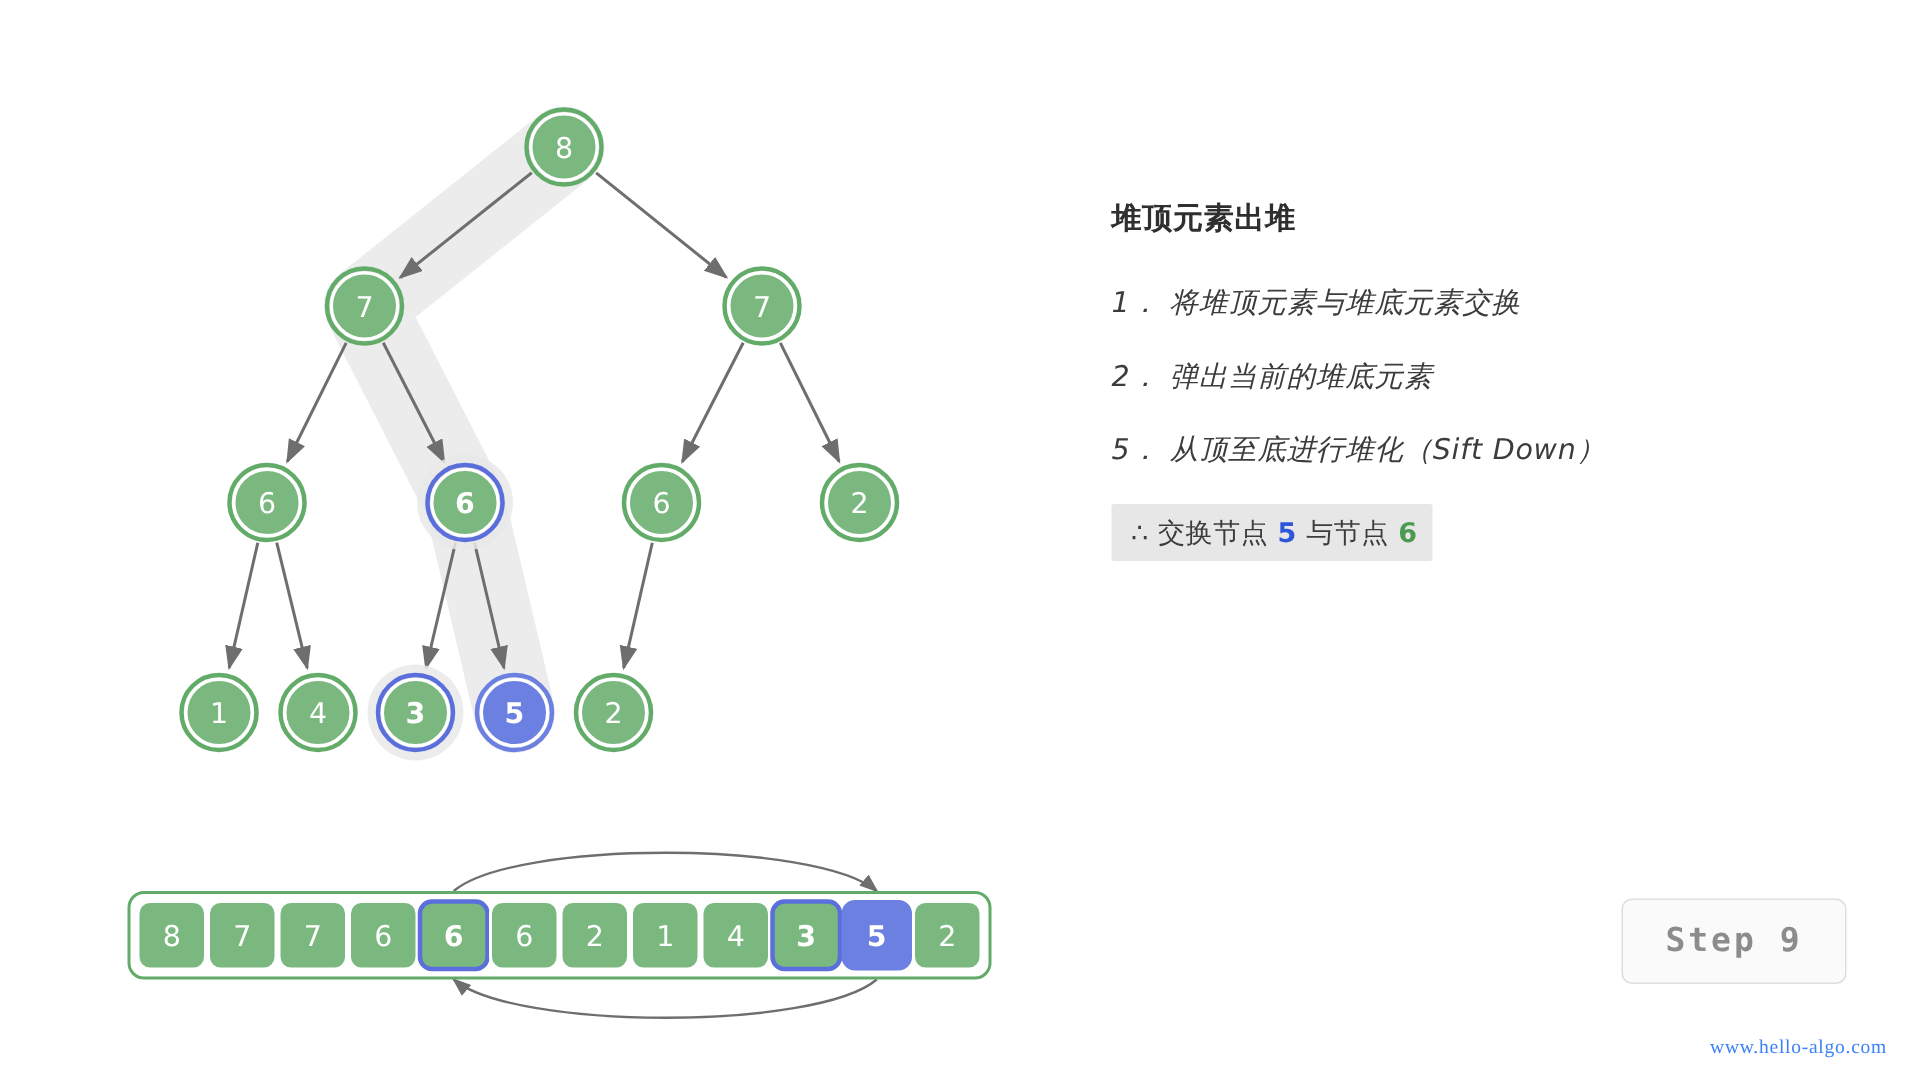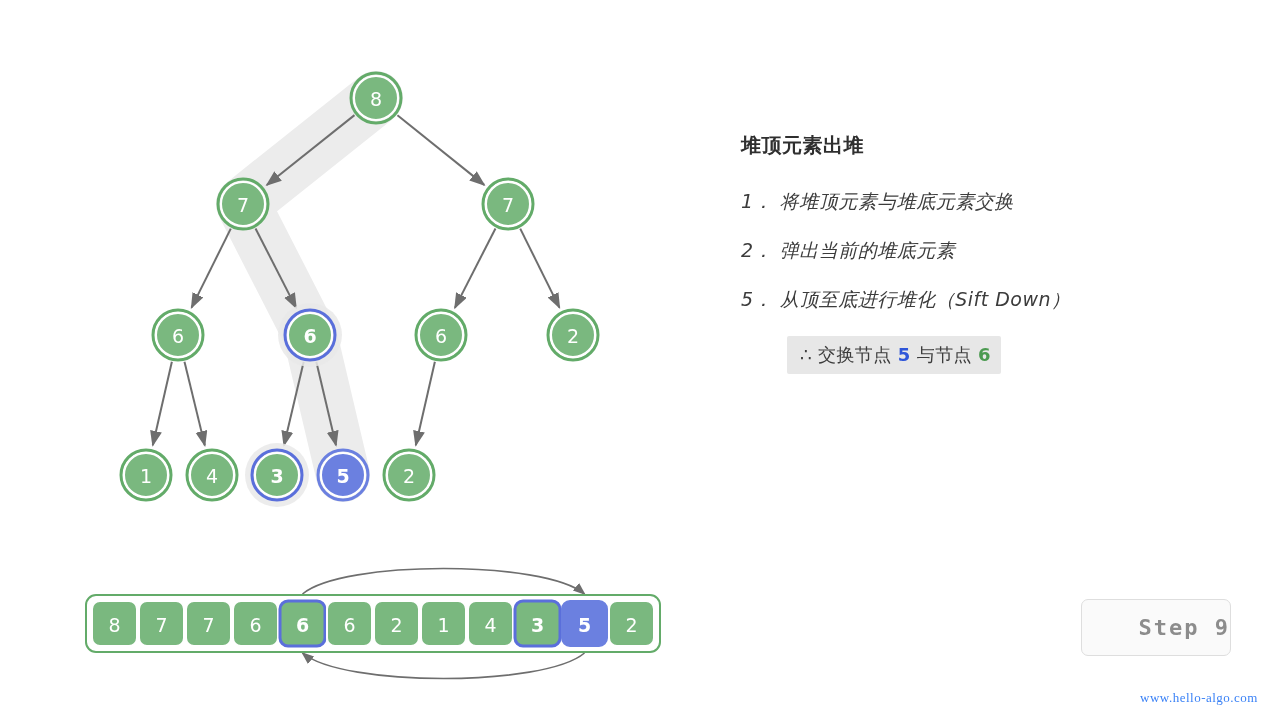--- a/index.html
+++ b/index.html
@@ -75,39 +75,38 @@
     color: #3c3c3c;
     margin: 0;
     padding: 7px 10px 7px 13px;
     white-space: pre;
     letter-spacing: 0.4px;
     display: inline-block;
   }
   .reason-line.highlighted {
     background: #e7e7e7;
     border-radius: 2px;
-    margin-left: 46px;
   }
   .reason-row { margin-bottom: 4px; }
   .val-blue  { color: #2f56d9; font-weight: bold; }
   .val-green { color: #4b9a50; font-weight: bold; }
 
   
   #step-badge {
     position: absolute;
     left: 1081px;
     top: 599px;
     width: 148px;
     height: 55px;
     border: 1px solid #dedede;
     border-radius: 7px;
     background: #fafafa;
     display: flex;
     align-items: center;
-    justify-content: flex-end;
+    justify-content: center;
     font-family: "DejaVu Sans Mono", "Liberation Mono", monospace;
     font-size: 22px;
     font-weight: bold;
     color: #8c8c8c;
     letter-spacing: 2px;
   }
 
   
   #watermark {
     position: absolute;

